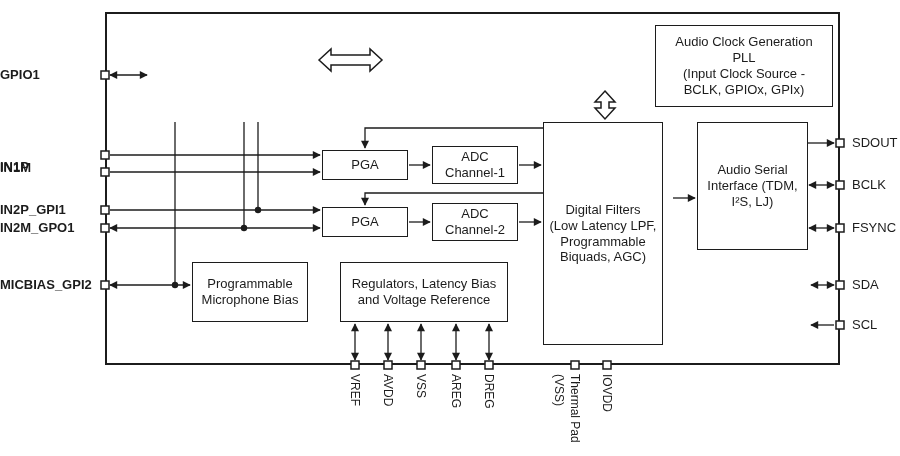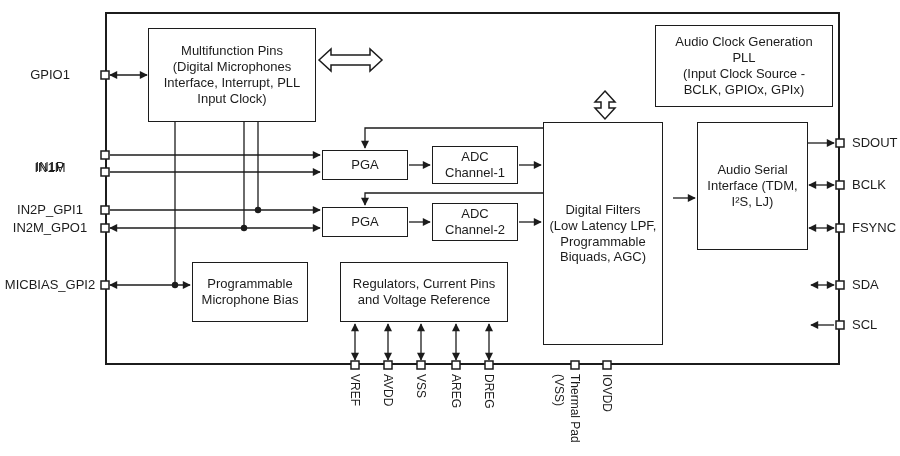--- a/index.html
+++ b/index.html
@@ -3,21 +3,21 @@
 <meta charset="utf-8">
 <style>
   html,body{margin:0;padding:0;background:#fff;}
   body{width:900px;height:456px;position:relative;font-family:"Liberation Sans","DejaVu Sans",sans-serif;color:#1c1c1c;}
   .stage{position:absolute;inset:0;}
   .chip{position:absolute;left:105px;top:12px;width:735px;height:353px;border:2px solid #1c1c1c;box-sizing:border-box;background:#fff;}
   svg.wires{position:absolute;left:0;top:0;}
   .block{position:absolute;box-sizing:border-box;border:1.6px solid #1c1c1c;background:#fff;display:flex;align-items:center;justify-content:center;text-align:center;}
   .bl{white-space:pre-line;font-size:13px;line-height:1.22;}
   .plabel{position:absolute;font-size:13px;line-height:16px;}
-  .plabel.left{left:0;width:100px;text-align:center;}
+  .plabel.left{left:0;width:100px;text-align:left;font-weight:bold;}
   .plabel.right{left:852px;width:80px;text-align:left;}
   .plabel.bottom{top:374px;writing-mode:vertical-rl;font-size:12px;line-height:16px;height:84px;white-space:pre-line;}
 </style>
 </head>
 <body>
 
 <div class="stage">
 
   <div class="chip"></div>
 
@@ -92,26 +92,20 @@
       <rect x="351" y="361" width="8" height="8"></rect>
       <rect x="384" y="361" width="8" height="8"></rect>
       <rect x="417" y="361" width="8" height="8"></rect>
       <rect x="452" y="361" width="8" height="8"></rect>
       <rect x="485" y="361" width="8" height="8"></rect>
       <rect x="571" y="361" width="8" height="8"></rect>
       <rect x="603" y="361" width="8" height="8"></rect>
     </g>
   </svg>
 
-  <div class="block" style="left:148px;top:28px;width:168px;height:94px">
-    <span class="bl">Multifunction Pins
-(Digital Microphones
-Interface, Interrupt, PLL
-Input Clock)</span>
-  </div>
   <div class="block" style="left:655px;top:25px;width:178px;height:82px">
     <span class="bl">Audio Clock Generation
 PLL
 (Input Clock Source -
 BCLK, GPIOx, GPIx)</span>
   </div>
   <div class="block" style="left:322px;top:150px;width:86px;height:30px">
     <span class="bl">PGA</span>
   </div>
   <div class="block" style="left:432px;top:146px;width:86px;height:38px">
@@ -134,21 +128,21 @@
   <div class="block" style="left:697px;top:122px;width:111px;height:128px">
     <span class="bl">Audio Serial
 Interface (TDM,
 I²S, LJ)</span>
   </div>
   <div class="block" style="left:192px;top:262px;width:116px;height:60px">
     <span class="bl">Programmable
 Microphone Bias</span>
   </div>
   <div class="block" style="left:340px;top:262px;width:168px;height:60px">
-    <span class="bl">Regulators, Current Pins
+    <span class="bl">Regulators, Latency Bias
 and  Voltage Reference</span>
   </div>
 
   <div class="plabel left" style="top:67px">GPIO1</div>
   <div class="plabel left" style="top:159px">IN1P</div>
   <div class="plabel left" style="top:160px">IN1M</div>
   <div class="plabel left" style="top:202px">IN2P_GPI1</div>
   <div class="plabel left" style="top:220px">IN2M_GPO1</div>
   <div class="plabel left" style="top:277px">MICBIAS_GPI2</div>
 

